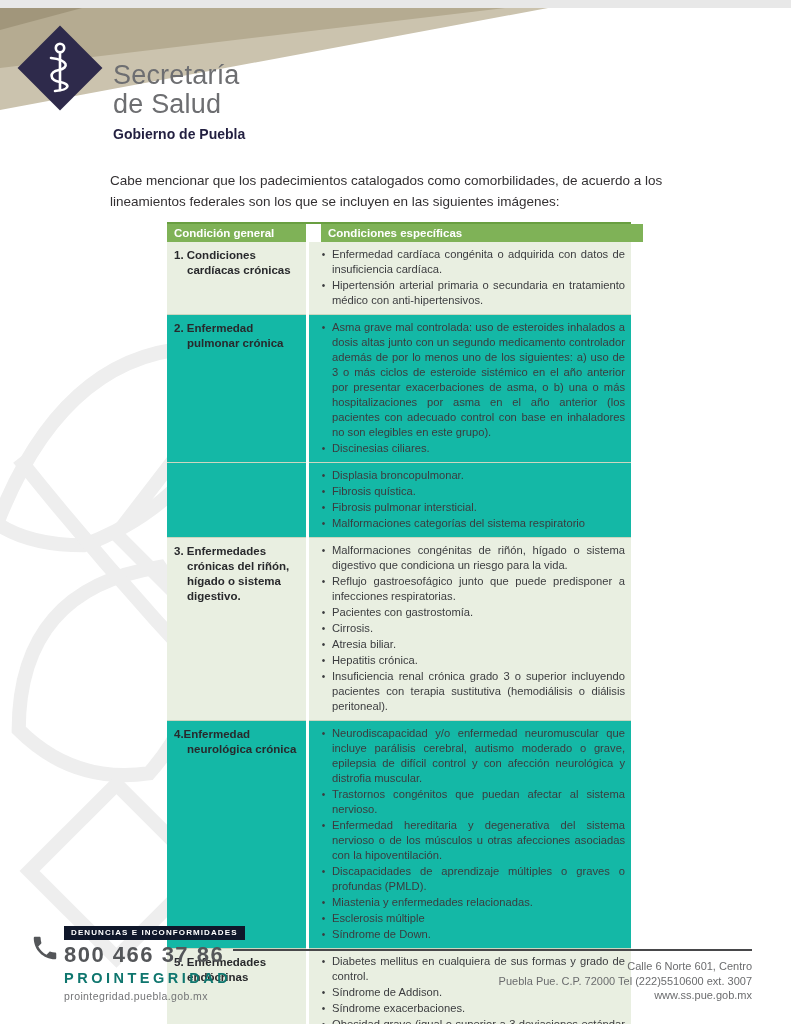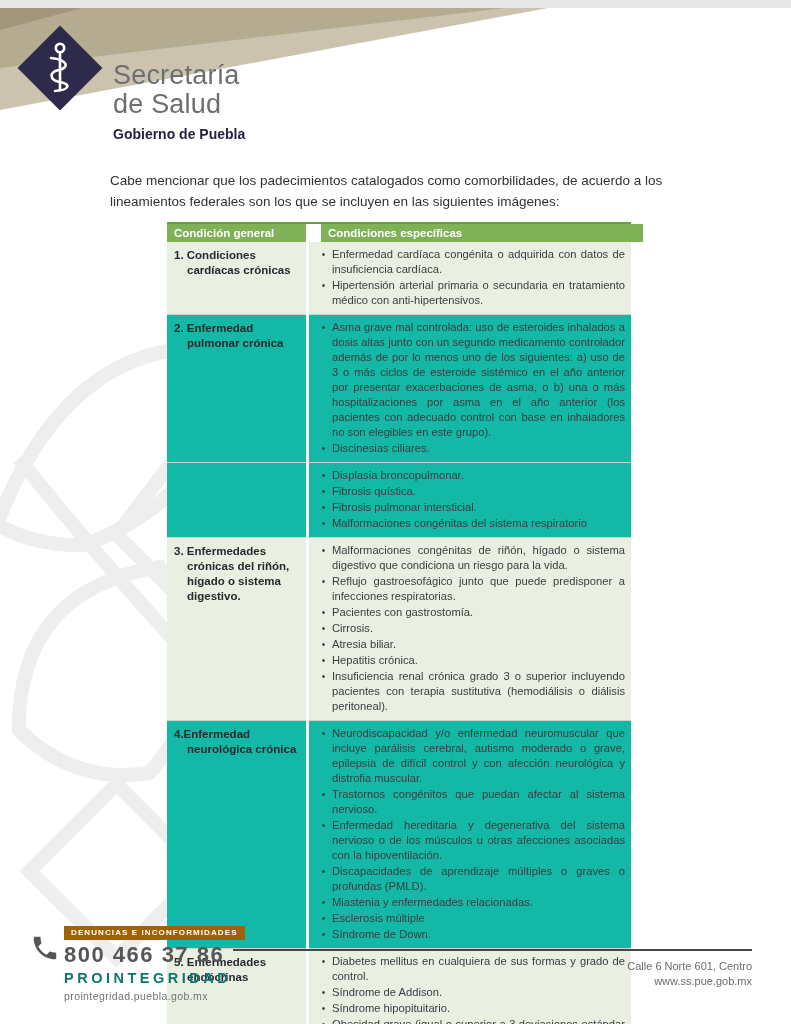--- a/index.html
+++ b/index.html
@@ -44,21 +44,21 @@
     padding:6px 4px 6px 7px;}
   .cell-label .lbl{display:block;padding-left:13px;text-indent:-13px;}
   .cell-bullets{padding:4px 6px 5px 6px;}
   .bullet{display:flex;margin:1px 0;}
   .bullet .dot{flex:0 0 17px;text-align:center;font-size:10px;line-height:15px;color:#3b3c3f;}
   .bullet .btxt{flex:1;font-size:11.2px;line-height:15px;color:#3b3c3f;text-align:justify;}
 
   
   .footer-left{position:absolute;left:30px;top:913px;display:flex;align-items:flex-start;}
   .phone-icon{margin-top:12px;margin-right:4px;}
-  .fl-badge{display:inline-block;background:#a16207;color:#fff;font-size:8px;font-weight:bold;
+  .fl-badge{display:inline-block;background:#0f172a;color:#fff;font-size:8px;font-weight:bold;
     letter-spacing:1.1px;padding:2.5px 7px;}
   .fl-phone{font-size:22px;font-weight:bold;color:#545659;letter-spacing:1.5px;margin-top:2px;}
   .fl-brand{font-size:14.5px;font-weight:bold;color:#0f766e;letter-spacing:3.5px;margin-top:2px;}
   .fl-url{font-size:10.5px;color:#737476;letter-spacing:.4px;margin-top:4px;}
 
   .footer-line{position:absolute;left:233px;top:941px;width:519px;height:2px;background:#48484a;}
   .footer-right{position:absolute;right:39px;top:951px;text-align:right;
     font-size:11px;line-height:14.5px;color:#6b6c6e;}
 </style>
 </head>
@@ -152,21 +152,21 @@
             <div class="bullet">
               <span class="dot">•</span>
               <span class="btxt">Fibrosis quística.</span>
             </div>
             <div class="bullet">
               <span class="dot">•</span>
               <span class="btxt">Fibrosis pulmonar intersticial.</span>
             </div>
             <div class="bullet">
               <span class="dot">•</span>
-              <span class="btxt">Malformaciones congénitas del sistema respiratorio</span>
+              <span class="btxt">Malformaciones categorías del sistema respiratorio</span>
             </div>
           </div>
     </div>
 
     <div class="trow shaded">
       <div class="cell-label">
         <span class="lbl">3. Enfermedades crónicas del riñón, hígado o sistema digestivo.</span>
       </div>
       <div class="cell-bullets">
             <div class="bullet">
@@ -244,21 +244,21 @@
             <div class="bullet">
               <span class="dot">•</span>
               <span class="btxt">Diabetes mellitus en cualquiera de sus formas y grado de control.</span>
             </div>
             <div class="bullet">
               <span class="dot">•</span>
               <span class="btxt">Síndrome de Addison.</span>
             </div>
             <div class="bullet">
               <span class="dot">•</span>
-              <span class="btxt">Síndrome hipopituitario.</span>
+              <span class="btxt">Síndrome exacerbaciones.</span>
             </div>
             <div class="bullet">
               <span class="dot">•</span>
               <span class="btxt">Obesidad grave (igual o superior a 3 deviaciones estándar (DE) de las tablas de referencia de la OMS 2007 (ver categorías en anexo 1).</span>
             </div>
           </div>
     </div>
   </div>
   </div>
 
@@ -272,16 +272,17 @@
       <div class="fl-badge">DENUNCIAS E INCONFORMIDADES</div>
       <div class="fl-phone">800 466 37 86</div>
       <div class="fl-brand">PROINTEGRIDAD</div>
       <div class="fl-url">prointegridad.puebla.gob.mx</div>
     </div>
   </div>
 
   <div class="footer-line"></div>
   <div class="footer-right">
     <div>Calle 6 Norte 601, Centro</div>
+    <div>Puebla Pue. C.P. 72000 Tel (222)5510600 ext. 3007</div>
     <div>www.ss.pue.gob.mx</div>
   </div>
 
 </div>
 
 </body></html>

